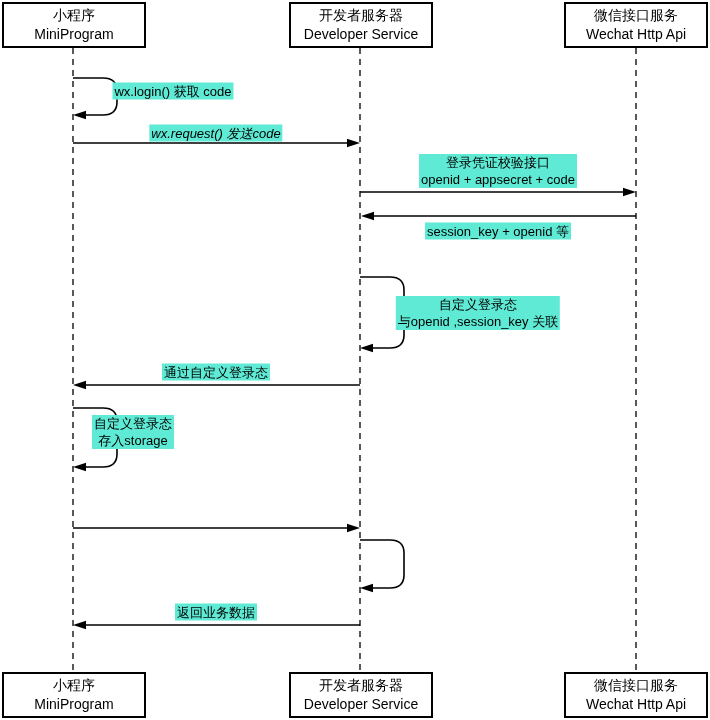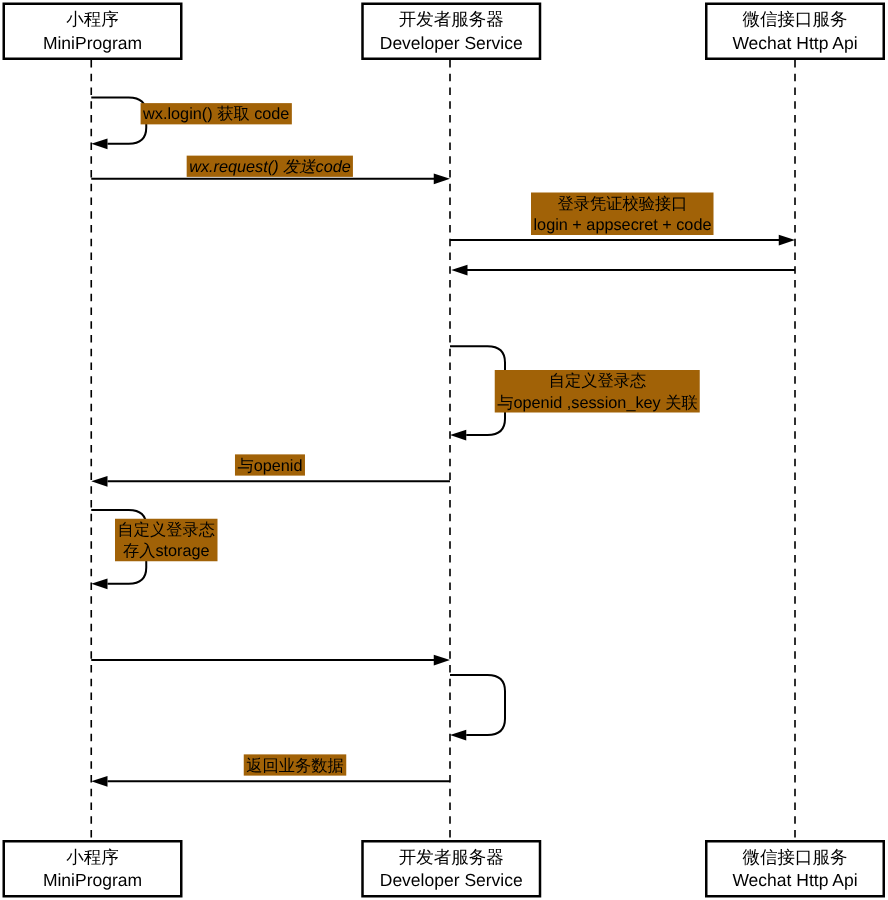--- a/index.html
+++ b/index.html
@@ -53,21 +53,21 @@
     line-height: 19px;
     white-space: nowrap;
   }
   .msg {
     position: absolute;
     transform: translate(-50%, -50%);
     font-size: 13px;
     line-height: 17px;
     text-align: center;
     white-space: pre-line;
-    background: #a16207;
+    background: #5eead4;
     padding: 0 2px;
   }
 </style>
 </head>
 <body>
 
 <div class="diagram">
 
   <svg class="wires" viewBox="0 0 710 720" xmlns="http://www.w3.org/2000/svg">
 
@@ -128,21 +128,22 @@
     <span>Developer Service</span>
   </div>
   <div class="actor-box" style="left:564px; top:672px;">
     <span>微信接口服务</span>
     <span>Wechat Http Api</span>
   </div>
 
   <div class="msg" style="left:173px; top:91px;">wx.login() 获取 code</div>
   <div class="msg" style="left:216px; top:133px;font-style:italic;">wx.request() 发送code</div>
   <div class="msg" style="left:498px; top:171px;">登录凭证校验接口
-login + appsecret + code</div>
+openid + appsecret + code</div>
+  <div class="msg" style="left:498px; top:231px;">session_key + openid 等</div>
   <div class="msg" style="left:478px; top:313px;">自定义登录态
 与openid ,session_key 关联</div>
-  <div class="msg" style="left:216px; top:372px;">与openid</div>
+  <div class="msg" style="left:216px; top:372px;">通过自定义登录态</div>
   <div class="msg" style="left:133px; top:432px;">自定义登录态
 存入storage</div>
-  <div class="msg" style="left:216px; top:612px;margin-left:20px;">返回业务数据</div>
+  <div class="msg" style="left:216px; top:612px;">返回业务数据</div>
 
 </div>
 
 </body></html>

